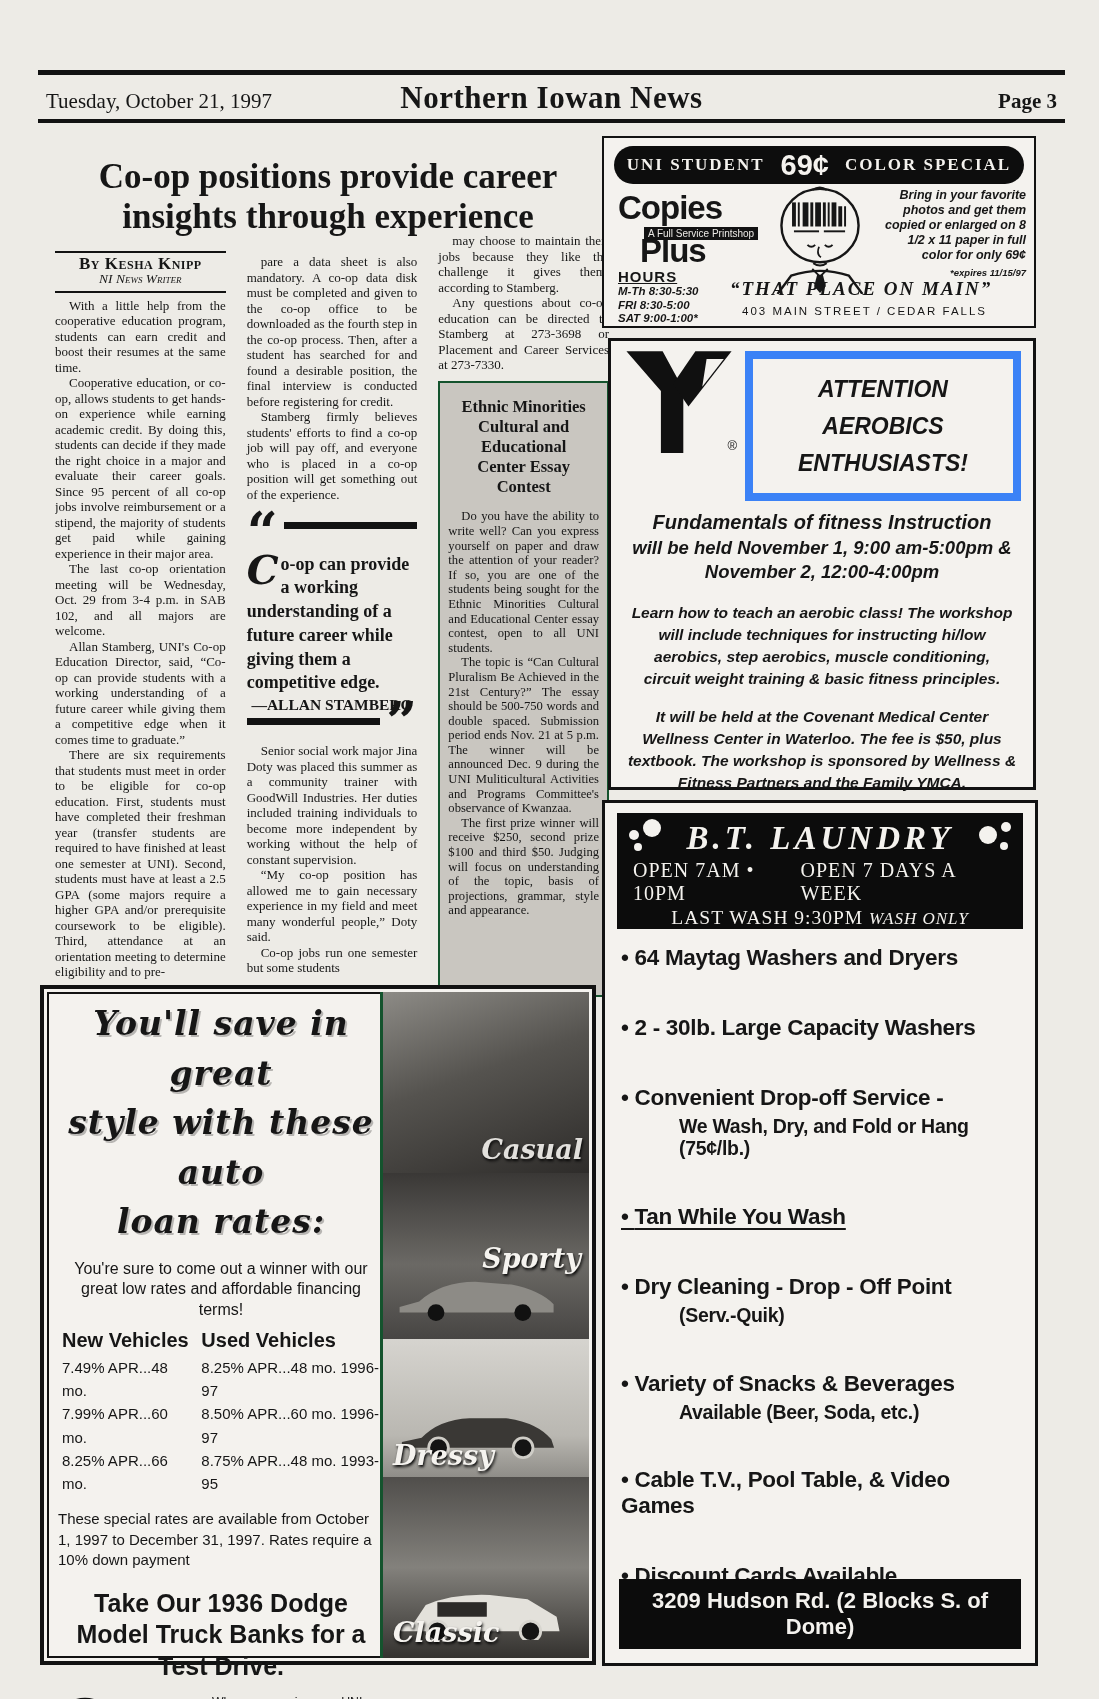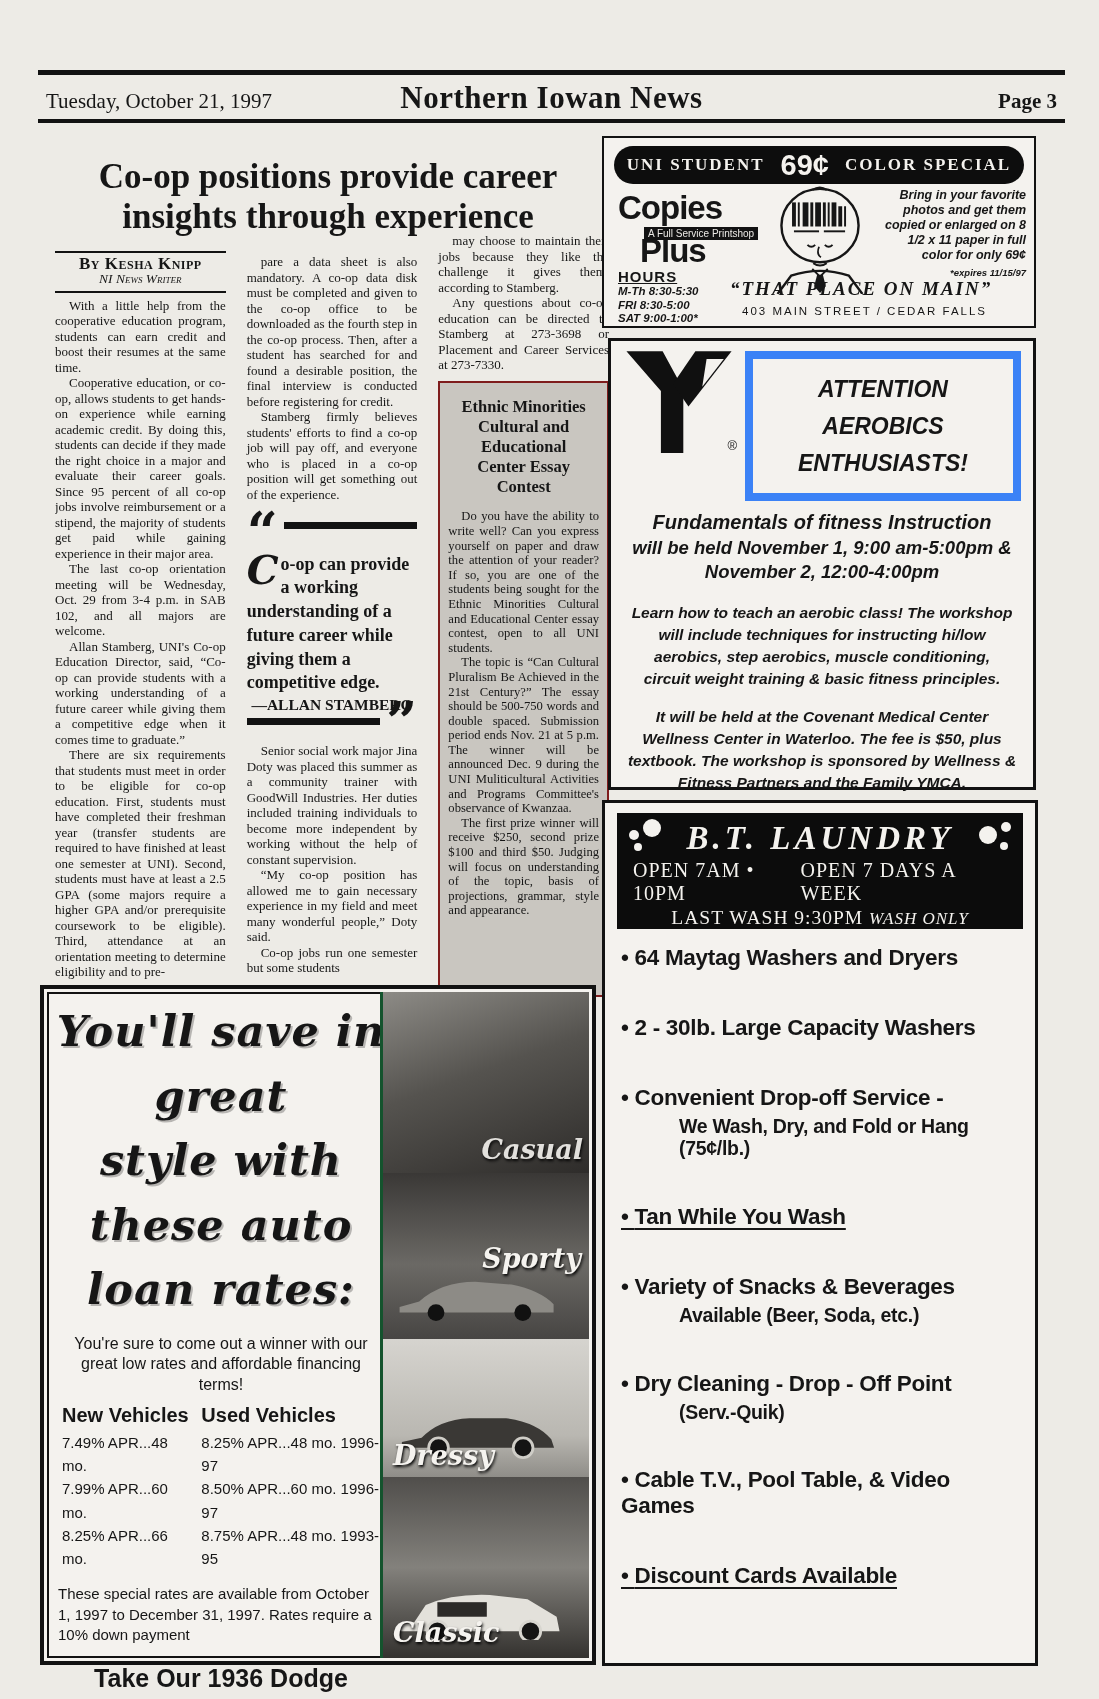--- a/index.html
+++ b/index.html
@@ -30,21 +30,21 @@
   .pq-ruleA{flex:1;height:7px;background:#121212;margin:10px 0 0 6px;}
   .pq-ruleB{flex:1;height:7px;background:#121212;margin:0 6px 0 0;}
   .pq-body{font-size:18px;line-height:1.32;font-weight:bold;text-align:left;margin:4px 0 6px;text-indent:0 !important;}
   .pq-initial{font-size:40px;font-style:italic;font-weight:bold;float:left;line-height:.85;margin-right:2px;
               font-family:"DejaVu Serif",serif;}
   .pq-attr{text-align:center;font-weight:bold;font-size:15.5px;margin:2px 0 4px;}
   .pq-close{display:flex;align-items:center;}
   .pq-mark2{font-size:54px;font-weight:bold;line-height:.2;font-family:"DejaVu Serif",serif;}
   .after-quote-gap{height:8px;}
   
-  .essay-box{margin-top:8px;background:#c9c6c0;border:2px solid #7f1d1d;padding:10px 8px;
+  .essay-box{margin-top:8px;background:#c9c6c0;border:2px solid #14532d;padding:10px 8px;
              height:592px;overflow:hidden;font-size:12.6px;line-height:14.6px;}
   .essay-title{text-align:center;font-weight:bold;font-size:16.5px;line-height:1.22;margin:4px 10px 12px;}
   .essay-box p{text-indent:13px;margin:0;text-align:justify;}
   
   .ad{position:absolute;background:#f4f2ee;border:2px solid #121212;box-sizing:border-box;}
   
   .copies{left:602px;top:136px;width:434px;height:192px;}
   .copies-banner{position:absolute;top:8px;left:10px;right:10px;height:38px;background:#0d0d0d;
                  border-radius:19px;color:#f4f2ee;display:flex;align-items:center;justify-content:center;gap:16px;}
   .cb-side{font-weight:bold;font-size:17px;letter-spacing:2px;}
@@ -94,21 +94,21 @@
   .btl-list li .main::before{content:"•  ";}
   .btl-sub{display:block;margin-left:58px;font-size:19.5px;margin-top:4px;}
   .u{text-decoration:underline;text-underline-offset:4px;}
   .btl-footer{position:absolute;bottom:14px;left:14px;right:14px;background:#0c0c0c;color:#f4f2ee;
               text-align:center;font-family:"Liberation Sans",sans-serif;font-weight:bold;font-size:22px;padding:9px 0;}
   
   .cu{left:40px;top:985px;width:556px;height:680px;border-width:4px;background:#f4f2ee;}
   .cu-frame{position:absolute;inset:3px;border:2px solid #121212;}
   .cu-text{position:absolute;left:12px;top:10px;width:330px;}
   .cu-script{text-align:center;font-family:"DejaVu Serif",serif;font-style:italic;font-weight:bold;
-             font-size:43px;line-height:1.5;letter-spacing:1px;text-shadow:2px 2px 0 rgba(0,0,0,.25);}
+             font-size:33px;line-height:1.5;letter-spacing:1px;text-shadow:2px 2px 0 rgba(0,0,0,.25);}
   .cu-intro{text-align:center;font-family:"Liberation Sans",sans-serif;font-size:16px;line-height:1.3;margin:12px 2px 8px;}
   .cu-rates{display:flex;gap:11px;font-family:"Liberation Sans",sans-serif;margin:4px 0 0 6px;}
   .cu-col-head{font-weight:bold;font-size:20px;margin-bottom:4px;}
   .cu-rate{font-size:15px;line-height:1.55;}
   .cu-note{font-family:"Liberation Sans",sans-serif;font-size:15px;line-height:1.35;margin:14px 2px 0;}
   .cu-subhead{text-align:center;font-family:"Liberation Sans",sans-serif;font-weight:bold;
               font-size:25px;line-height:1.25;margin:18px 0 12px;}
   .cu-bottom{display:flex;}
   .cu-left{width:152px;flex:none;}
   .cu-logo-row{display:flex;align-items:flex-start;}
@@ -298,25 +298,26 @@
       <div class="btl-hours2">
         <span>LAST WASH 9:30PM</span>
         <span class="btl-washonly">WASH ONLY</span>
       </div>
     </div>
     <ul class="btl-list">
       <li><span class="main">64 Maytag Washers and Dryers</span></li>
       <li><span class="main">2 - 30lb. Large Capacity Washers</span></li>
       <li><span class="main">Convenient Drop-off Service -</span><span class="btl-sub">We Wash, Dry, and Fold or Hang (75¢/lb.)</span></li>
       <li><span class="main u">Tan While You Wash</span></li>
+      <li><span class="main">Dry Cleaning - Drop - Off Point</span><span class="btl-sub">(Serv.-Quik)</span></li>
       <li><span class="main">Variety of Snacks &amp; Beverages</span><span class="btl-sub">Available  (Beer, Soda, etc.)</span></li>
-      <li><span class="main">Dry Cleaning - Drop - Off Point</span><span class="btl-sub">(Serv.-Quik)</span></li>
       <li><span class="main">Cable T.V., Pool Table, &amp; Video Games</span></li>
       <li><span class="main u">Discount Cards Available</span></li>
     </ul>
+    <div class="btl-footer">3209 Hudson Rd. (2 Blocks S. of Dome)</div>
   </div>
 
   <div class="ad cu">
     <div class="cu-frame"></div>
     <div class="cu-text">
       <div class="cu-script">
         <div>You'll save in great</div>
         <div>style with these auto</div>
         <div>loan rates:</div>
       </div>

